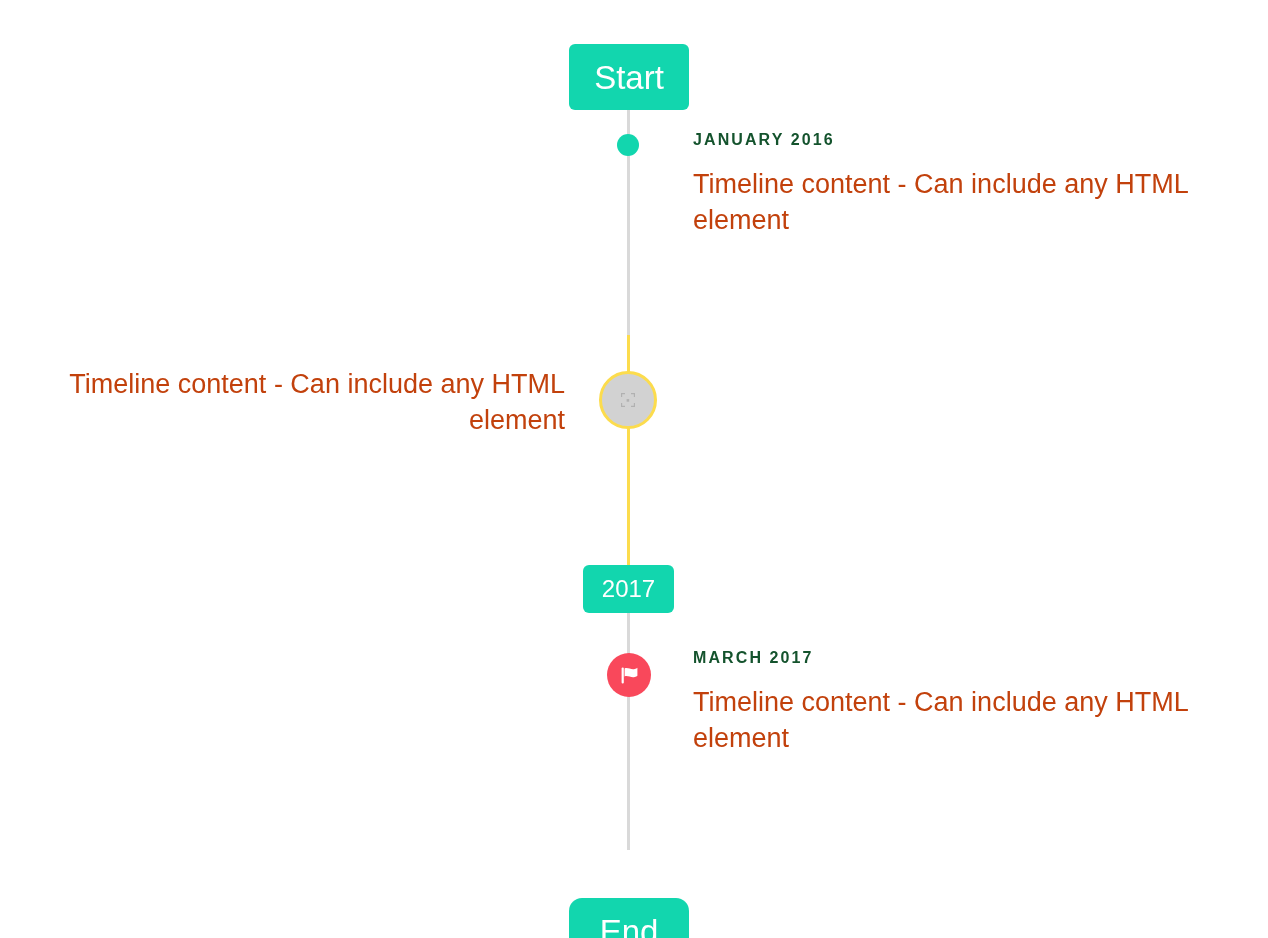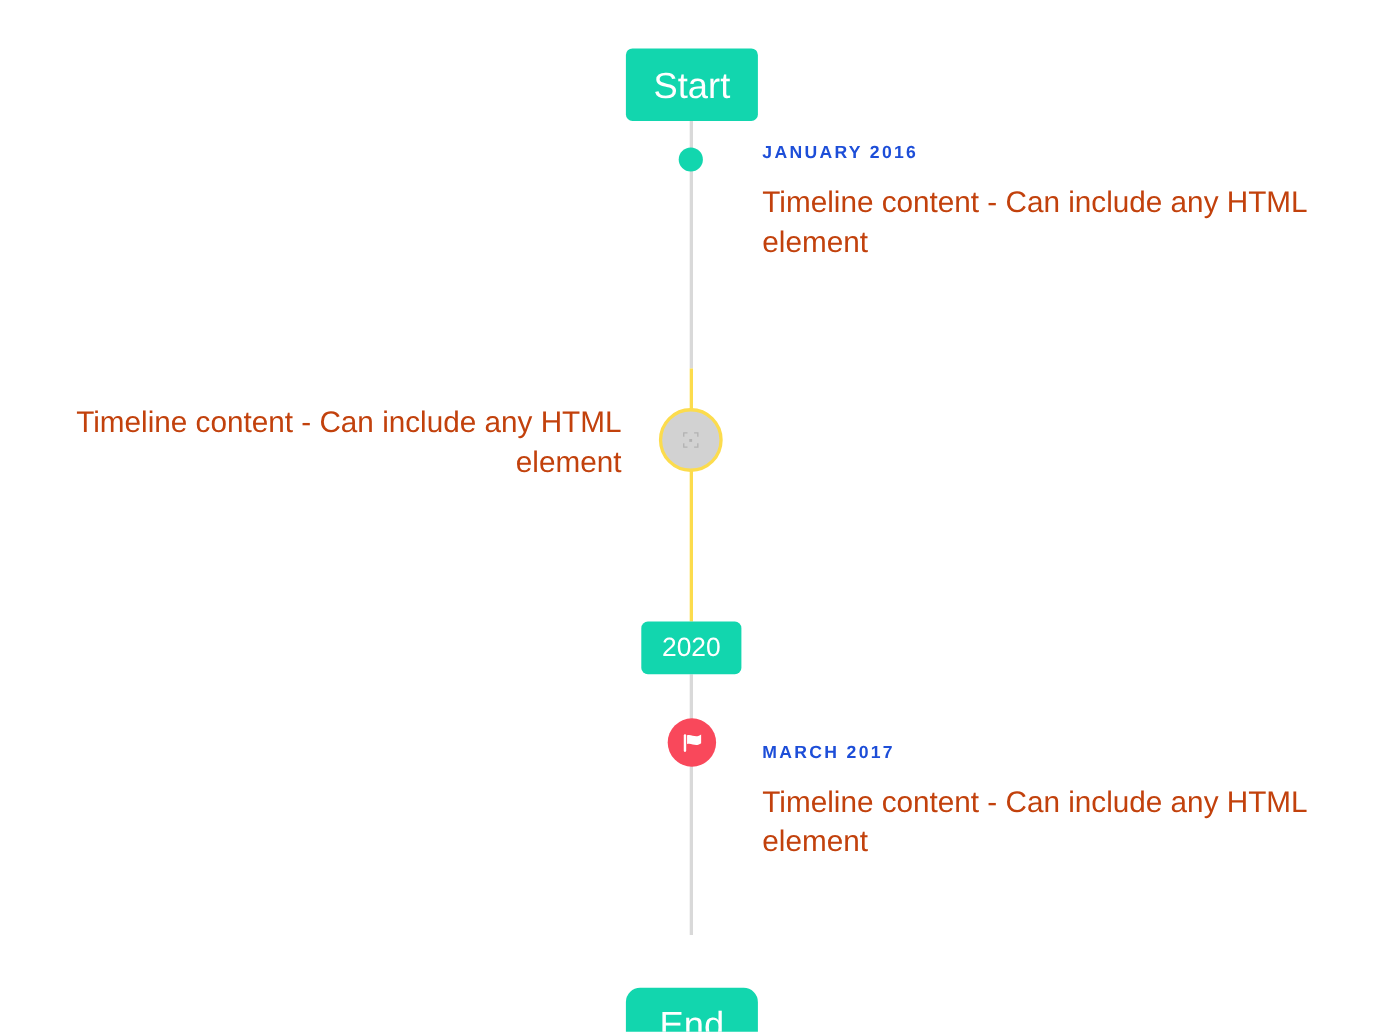--- a/index.html
+++ b/index.html
@@ -98,21 +98,21 @@
     position: absolute;
     width: 524px;
   }
   .entry-right { left: 693px;  text-align: left;  }
   .entry-left  { left: 41px;   text-align: right; }
 
   .entry-date {
     font-size: 16px;
     font-weight: bold;
     letter-spacing: 2.1px;
-    color: #1d4ed8;
+    color: #14532d;
     text-transform: uppercase;
     margin-bottom: 17px;
   }
   .entry-body {
     font-size: 27px;
     line-height: 1.34;
     color: #c2410c;
     font-weight: 400;
   }
 </style>
@@ -148,39 +148,39 @@
         <rect x="6.6" y="7.1" width="2.6" height="2.6" fill="#6f6f6f"></rect>
       </svg>
     </span>
   </div>
 
   <div class="entry entry-left" style="top:366px;">
     <div class="entry-body">Timeline content - Can include any HTML element</div>
   </div>
 
   <div class="cap-badge cap-small" style="top:565px;">
-    <span>2020</span>
+    <span>2017</span>
   </div>
 
   <div class="marker marker-flag" style="top:653px;">
     <span class="glyph-flag">
       <svg viewBox="0 0 21 21" width="21" height="21" aria-hidden="true">
         <rect x="2.6" y="2.6" width="2.2" height="16" rx="1" fill="#ffffff"></rect>
         <path d="M5.6 3.4
                  C 9 2.2, 12.4 5.2, 15.8 4.0
                  C 17.0 3.6, 17.8 3.1, 18.4 2.7
                  L 18.4 10.7
                  C 17.8 11.1, 17.0 11.6, 15.8 12.0
                  C 12.4 13.2, 9 10.2, 5.6 11.4
                  Z" fill="#ffffff"></path>
       </svg>
     </span>
   </div>
 
-  <div class="entry entry-right" style="top:649px;margin-top:27px;">
+  <div class="entry entry-right" style="top:649px;">
     <div class="entry-date">MARCH 2017</div>
     <div class="entry-body">Timeline content - Can include any HTML element</div>
   </div>
 
   <div class="cap-badge cap-large" style="top:898px;border-radius:13px;">
     <span>End</span>
   </div>
 
 </div>
 

